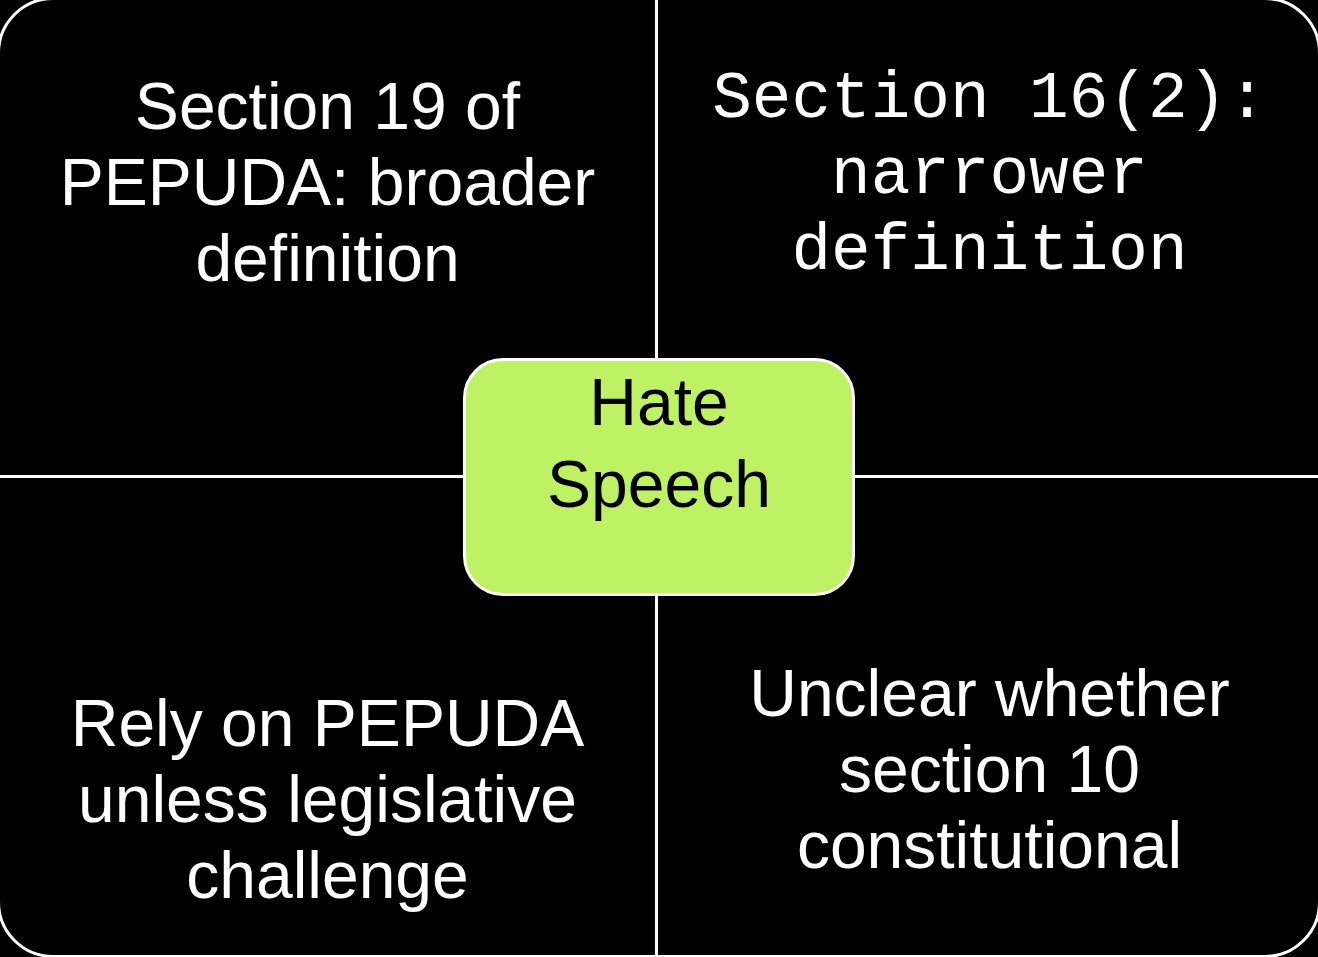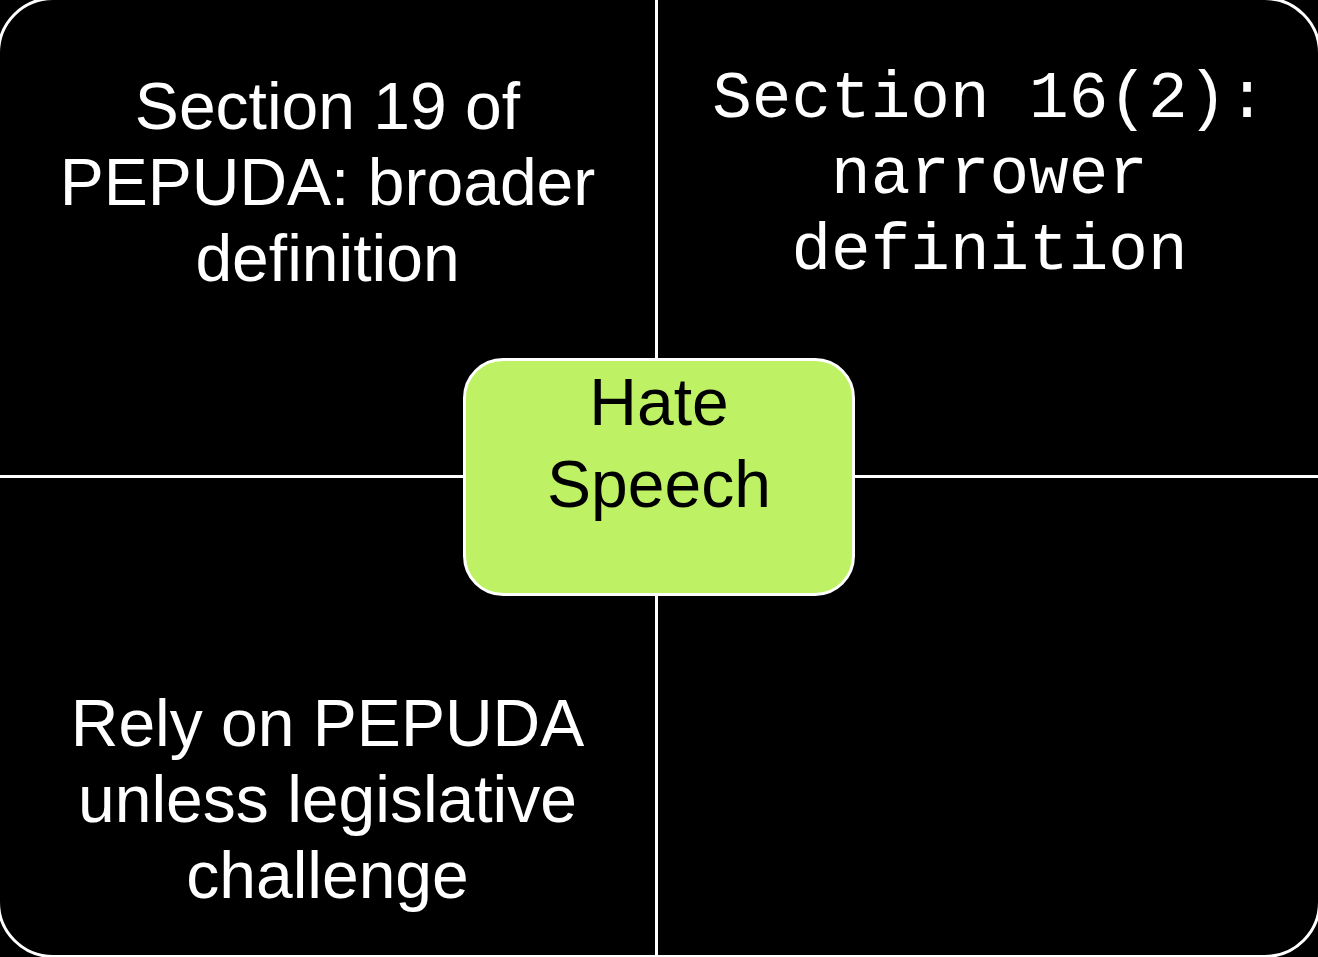--- a/index.html
+++ b/index.html
@@ -77,19 +77,22 @@
 definition</div>
 
   <div class="q-label lbl-tr">Section 16(2):
 narrower
 definition</div>
 
   <div class="q-label lbl-bl">Rely on PEPUDA
 unless legislative
 challenge</div>
 
+  <div class="q-label lbl-br">Unclear whether
+section 10
+constitutional</div>
 
   <div class="center-node">
     <div class="center-label">Hate
 Speech</div>
   </div>
 
 </div>
 
 </body></html>

